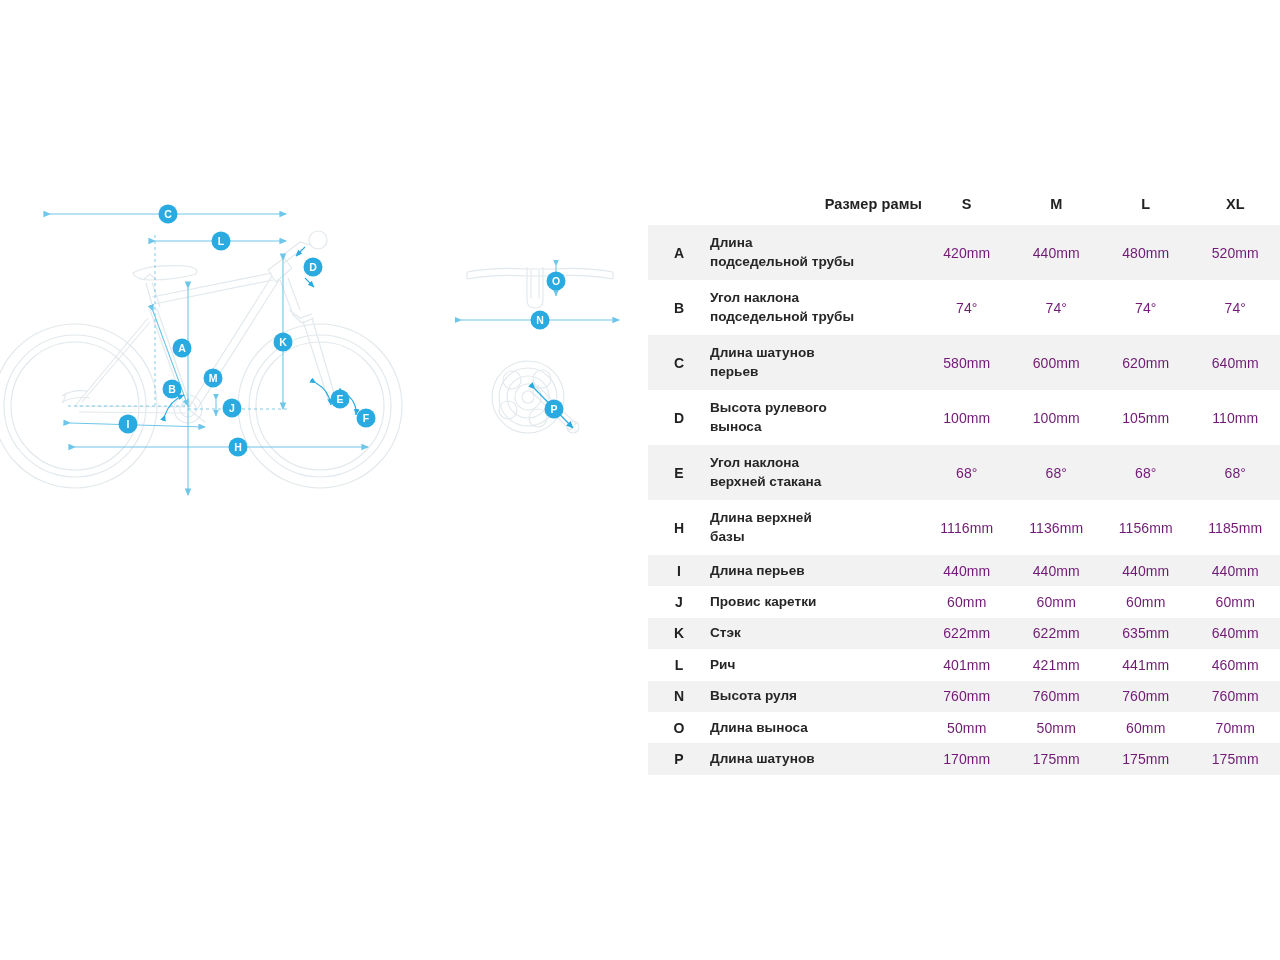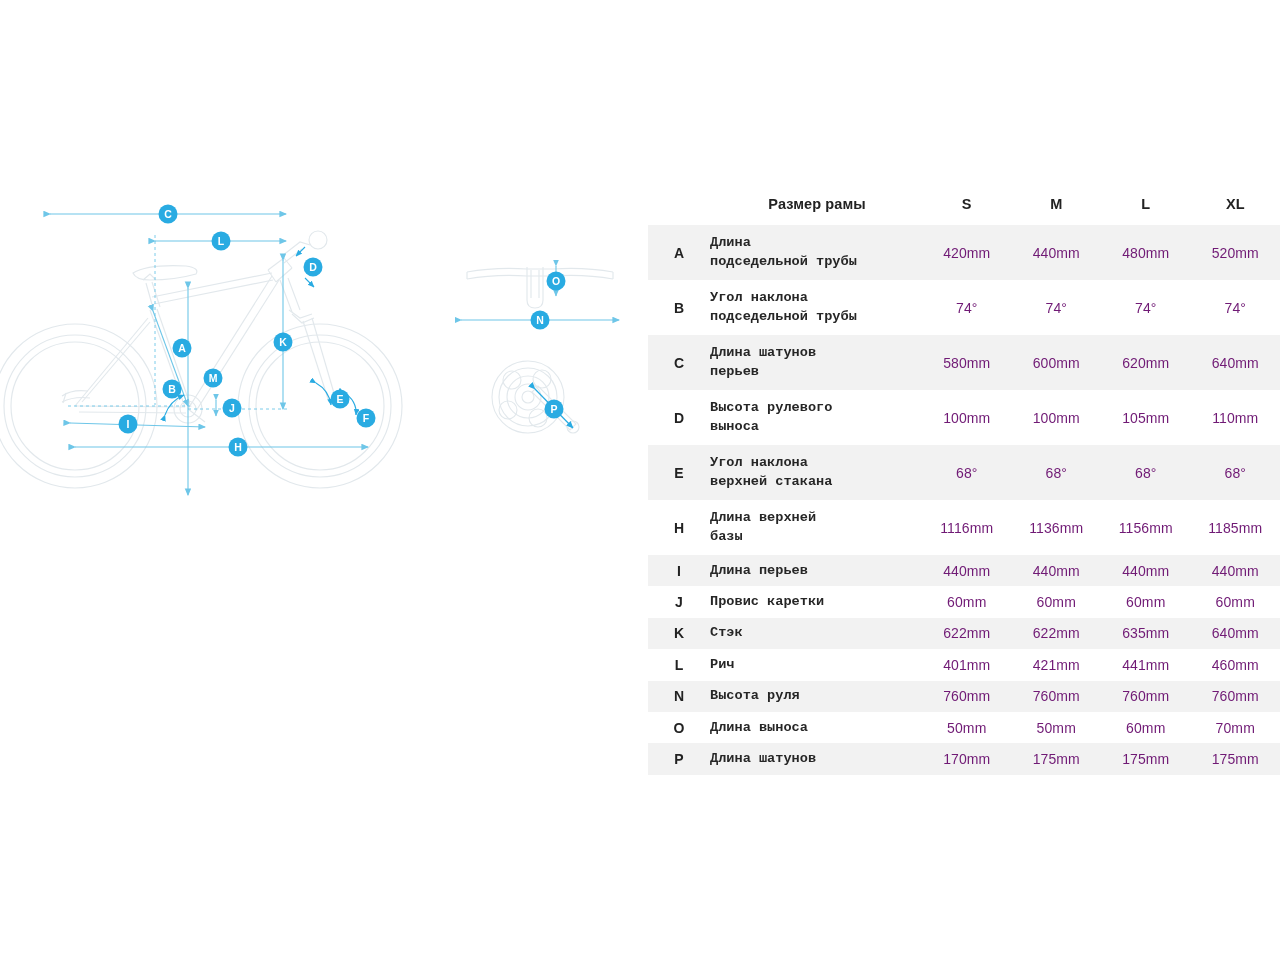--- a/index.html
+++ b/index.html
@@ -38,21 +38,21 @@
     background: #ffffff;
     font-size: 14.5px;
     font-weight: bold;
     color: #222222;
     padding: 10px 0 13px 0;
     text-align: center;
     letter-spacing: .1px;
   }
   table.geo thead th.h-letter { }
   table.geo thead th.h-name {
-    text-align: center;
+    text-align: right;
     padding-left: 2px;
   }
 
   table.geo tbody tr.alt td { background: #f2f2f2; }
   table.geo tbody tr td { background: #ffffff; }
 
   table.geo tbody td {
     padding: 0;
     vertical-align: middle;
   }
@@ -73,21 +73,21 @@
   }
   td.val {
     font-size: 14px;
     font-weight: normal;
     color: #701a75;
     text-align: center;
     letter-spacing: .1px;
   }
   tr.tall td { height: 55px; }
   tr.short td { height: 31.4px; }
-  .name-line { display: block; font-family: Liberation Mono, monospace; }
+  .name-line { display: block; }
 </style>
 </head>
 <body>
 
 <div id="root">
 
   <div id="diagram-area">
 
     <svg id="bike-svg" width="430" height="330" viewBox="0 0 430 330">
       <defs>

